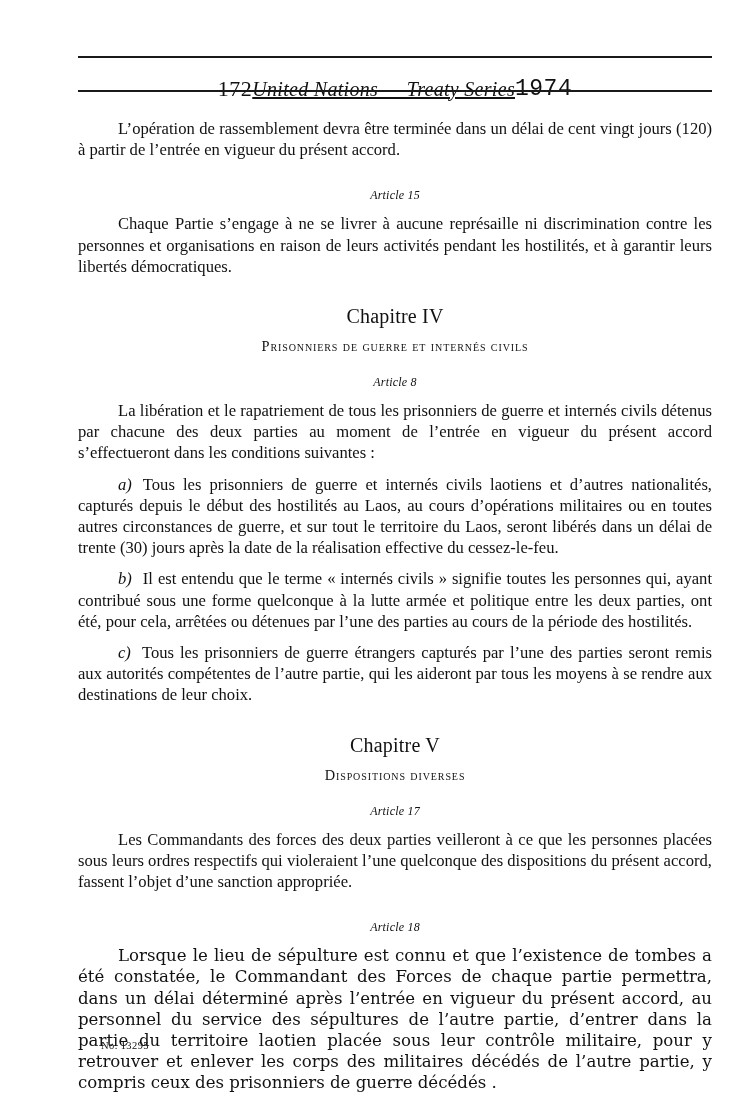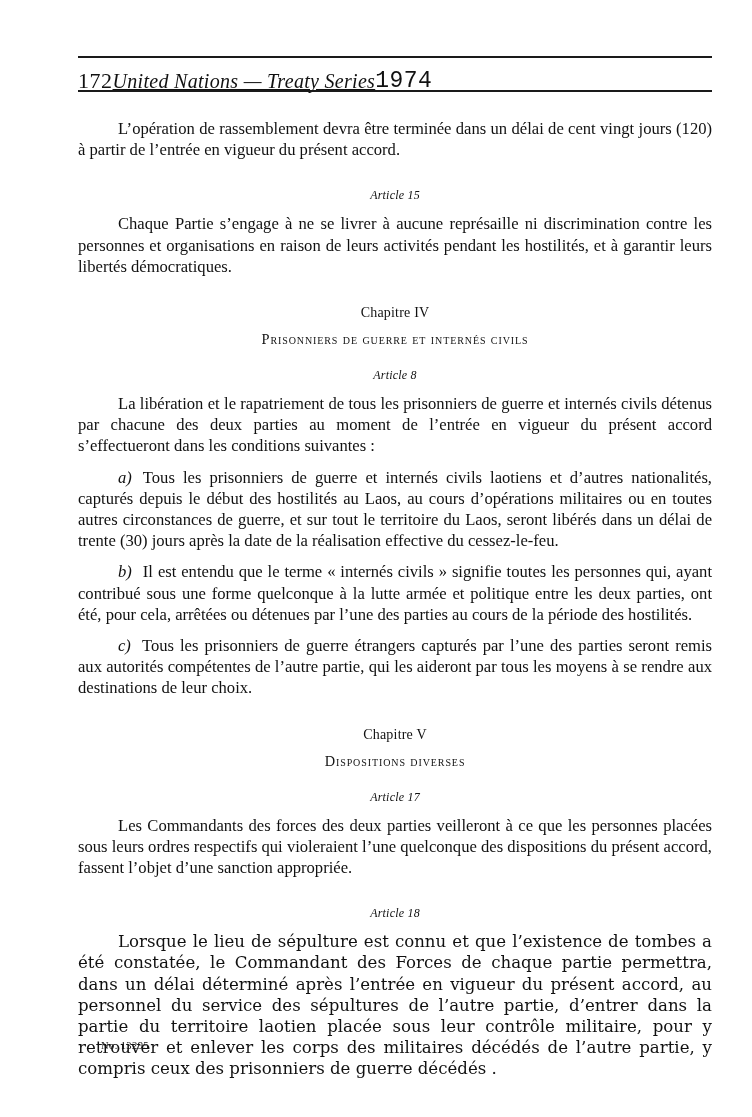--- a/index.html
+++ b/index.html
@@ -41,26 +41,26 @@
     width: 634px;
     height: 2px;
     background: #1a1a1a;
   }
   .rule-top { top: 0; }
   .rule-bottom { top: 34px; height: 2px; }
 
   .head-row {
     position: absolute;
     left: 0;
-    top: 8px;
+    top: 16px;
     width: 634px;
     height: 34px;
     display: flex;
     align-items: center;
-    justify-content: flex-start;
+    justify-content: center;
   }
   .folio {
     font-size: 22px;
     line-height: 1;
     letter-spacing: 0.5px;
   }
   .head-title {
     font-style: italic;
     font-size: 20px;
     letter-spacing: 0.3px;
@@ -98,21 +98,21 @@
   
   .art-head {
     font-style: italic;
     font-size: 12px;
     text-align: center;
     text-indent: 0;
     margin: 0;
     letter-spacing: 0.2px;
   }
   .chap-head {
-    font-size: 14px;
+    font-size: 20px;
     text-align: center;
     text-indent: 0;
     margin: 0;
     letter-spacing: 0.2px;
   }
   .chap-sub {
     font-size: 14.4px;
     text-align: center;
     text-indent: 0;
     margin: 0;

